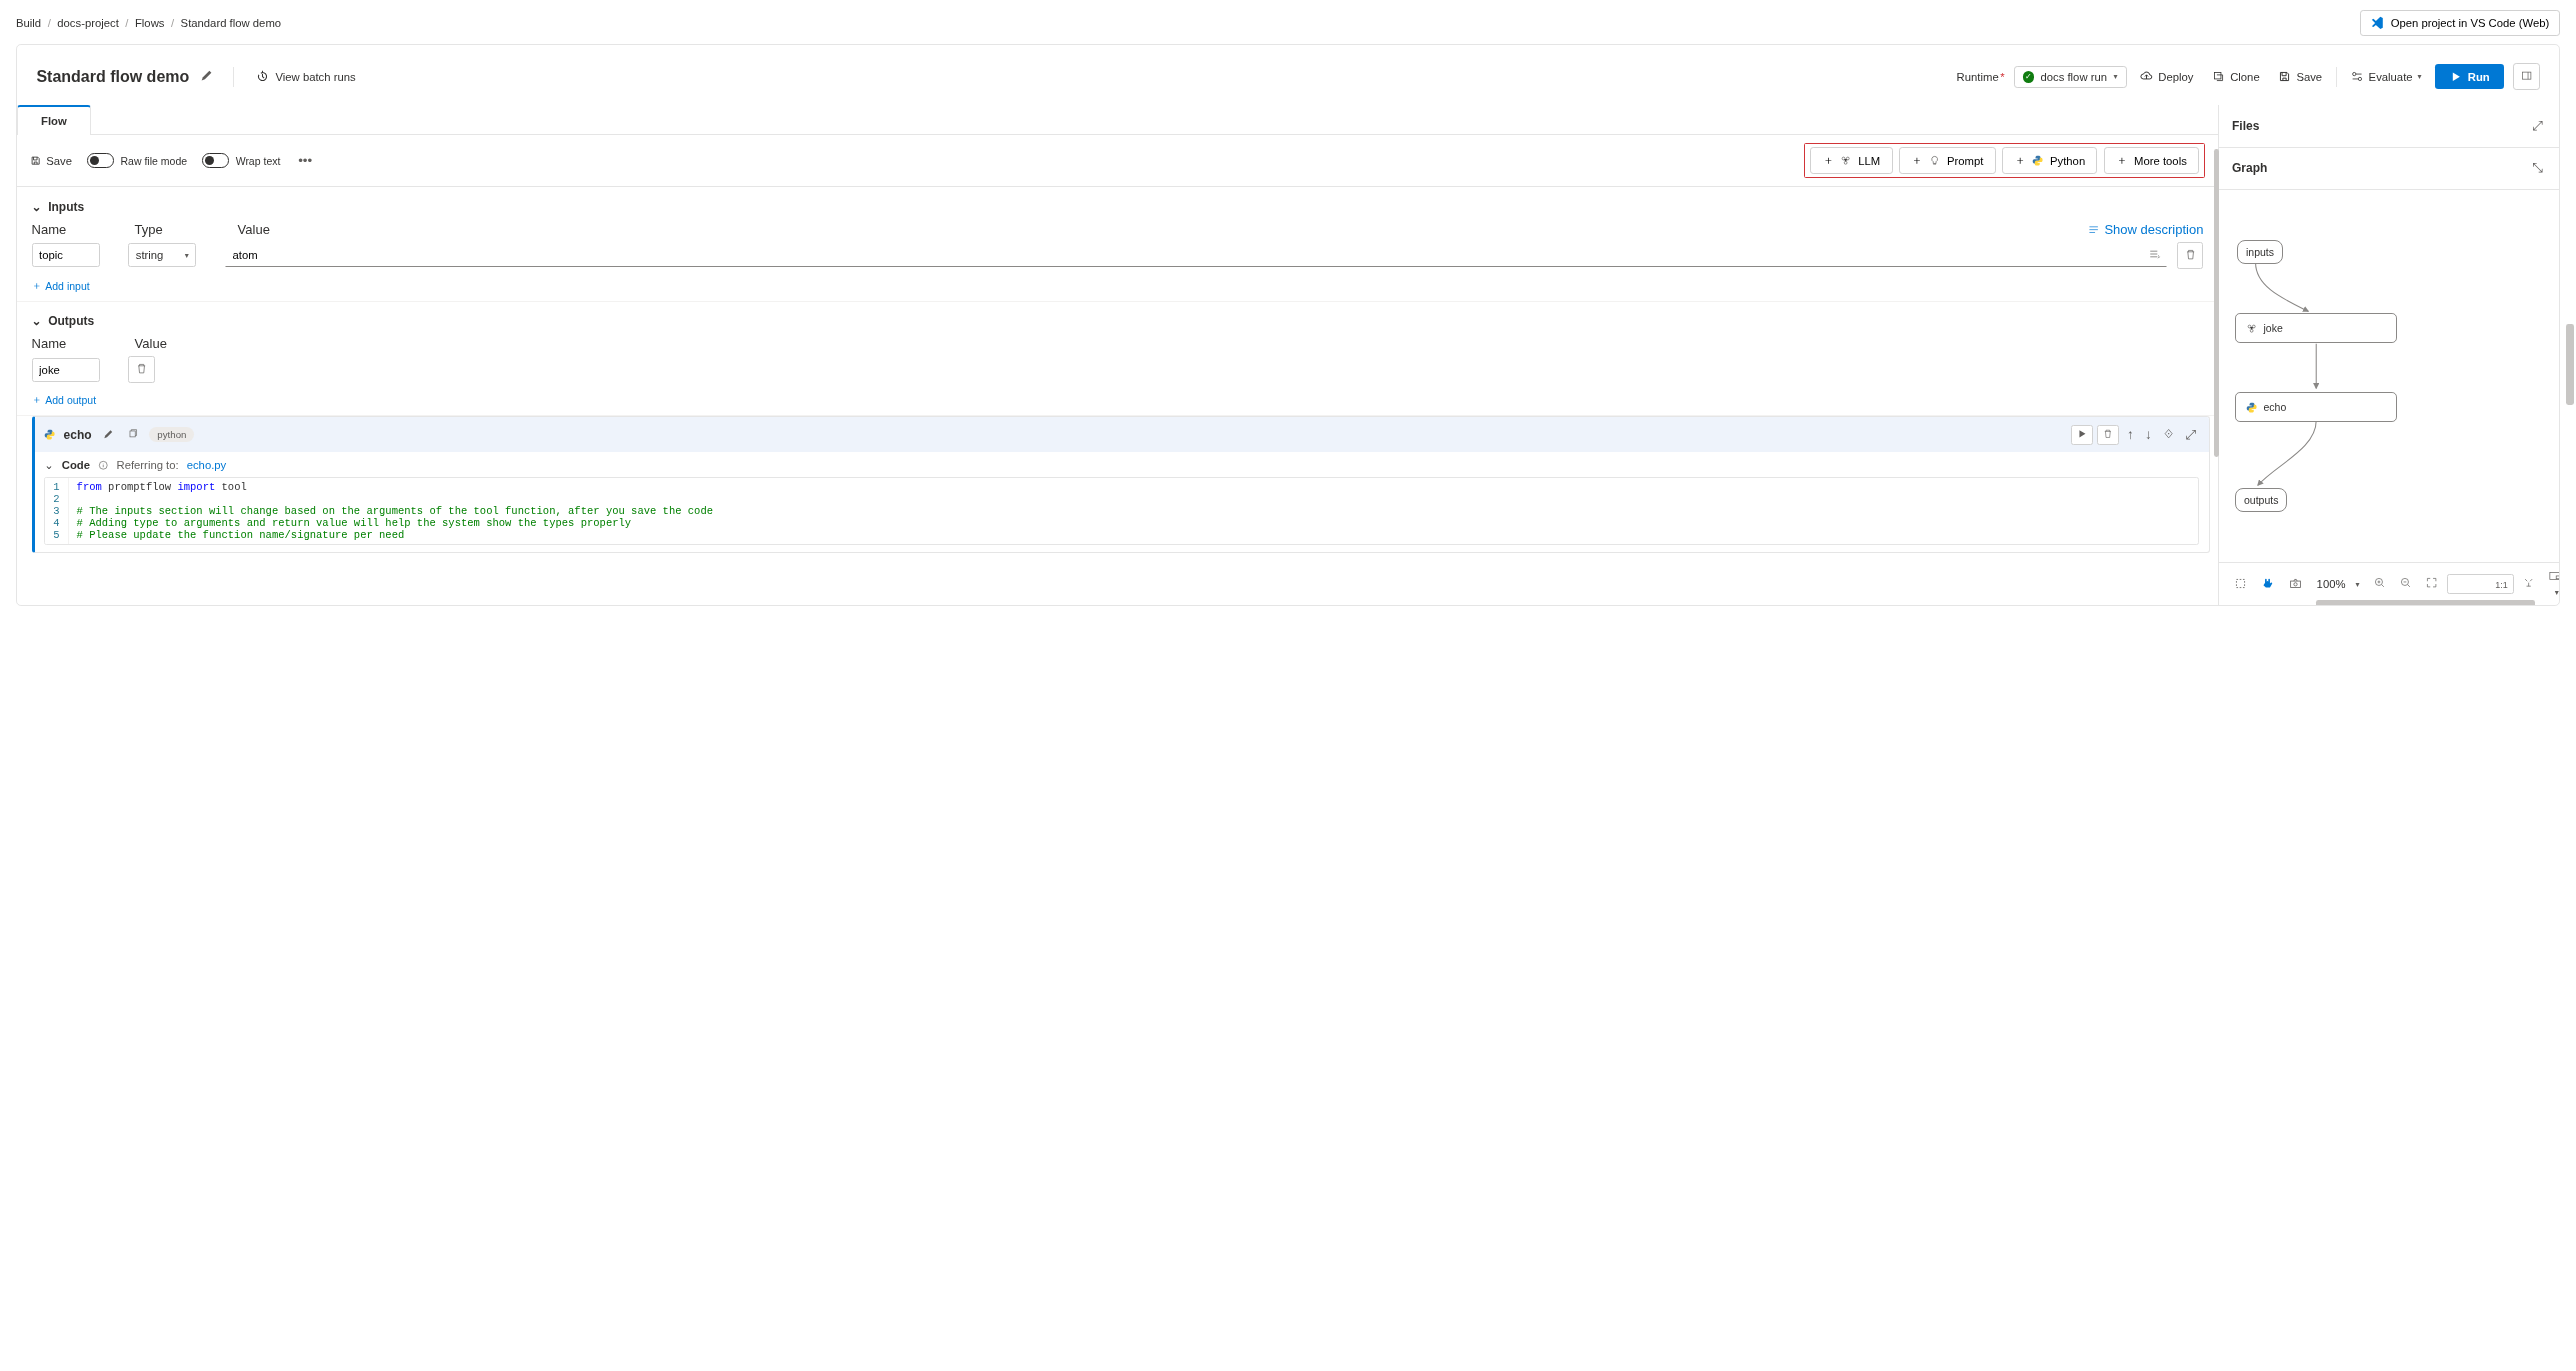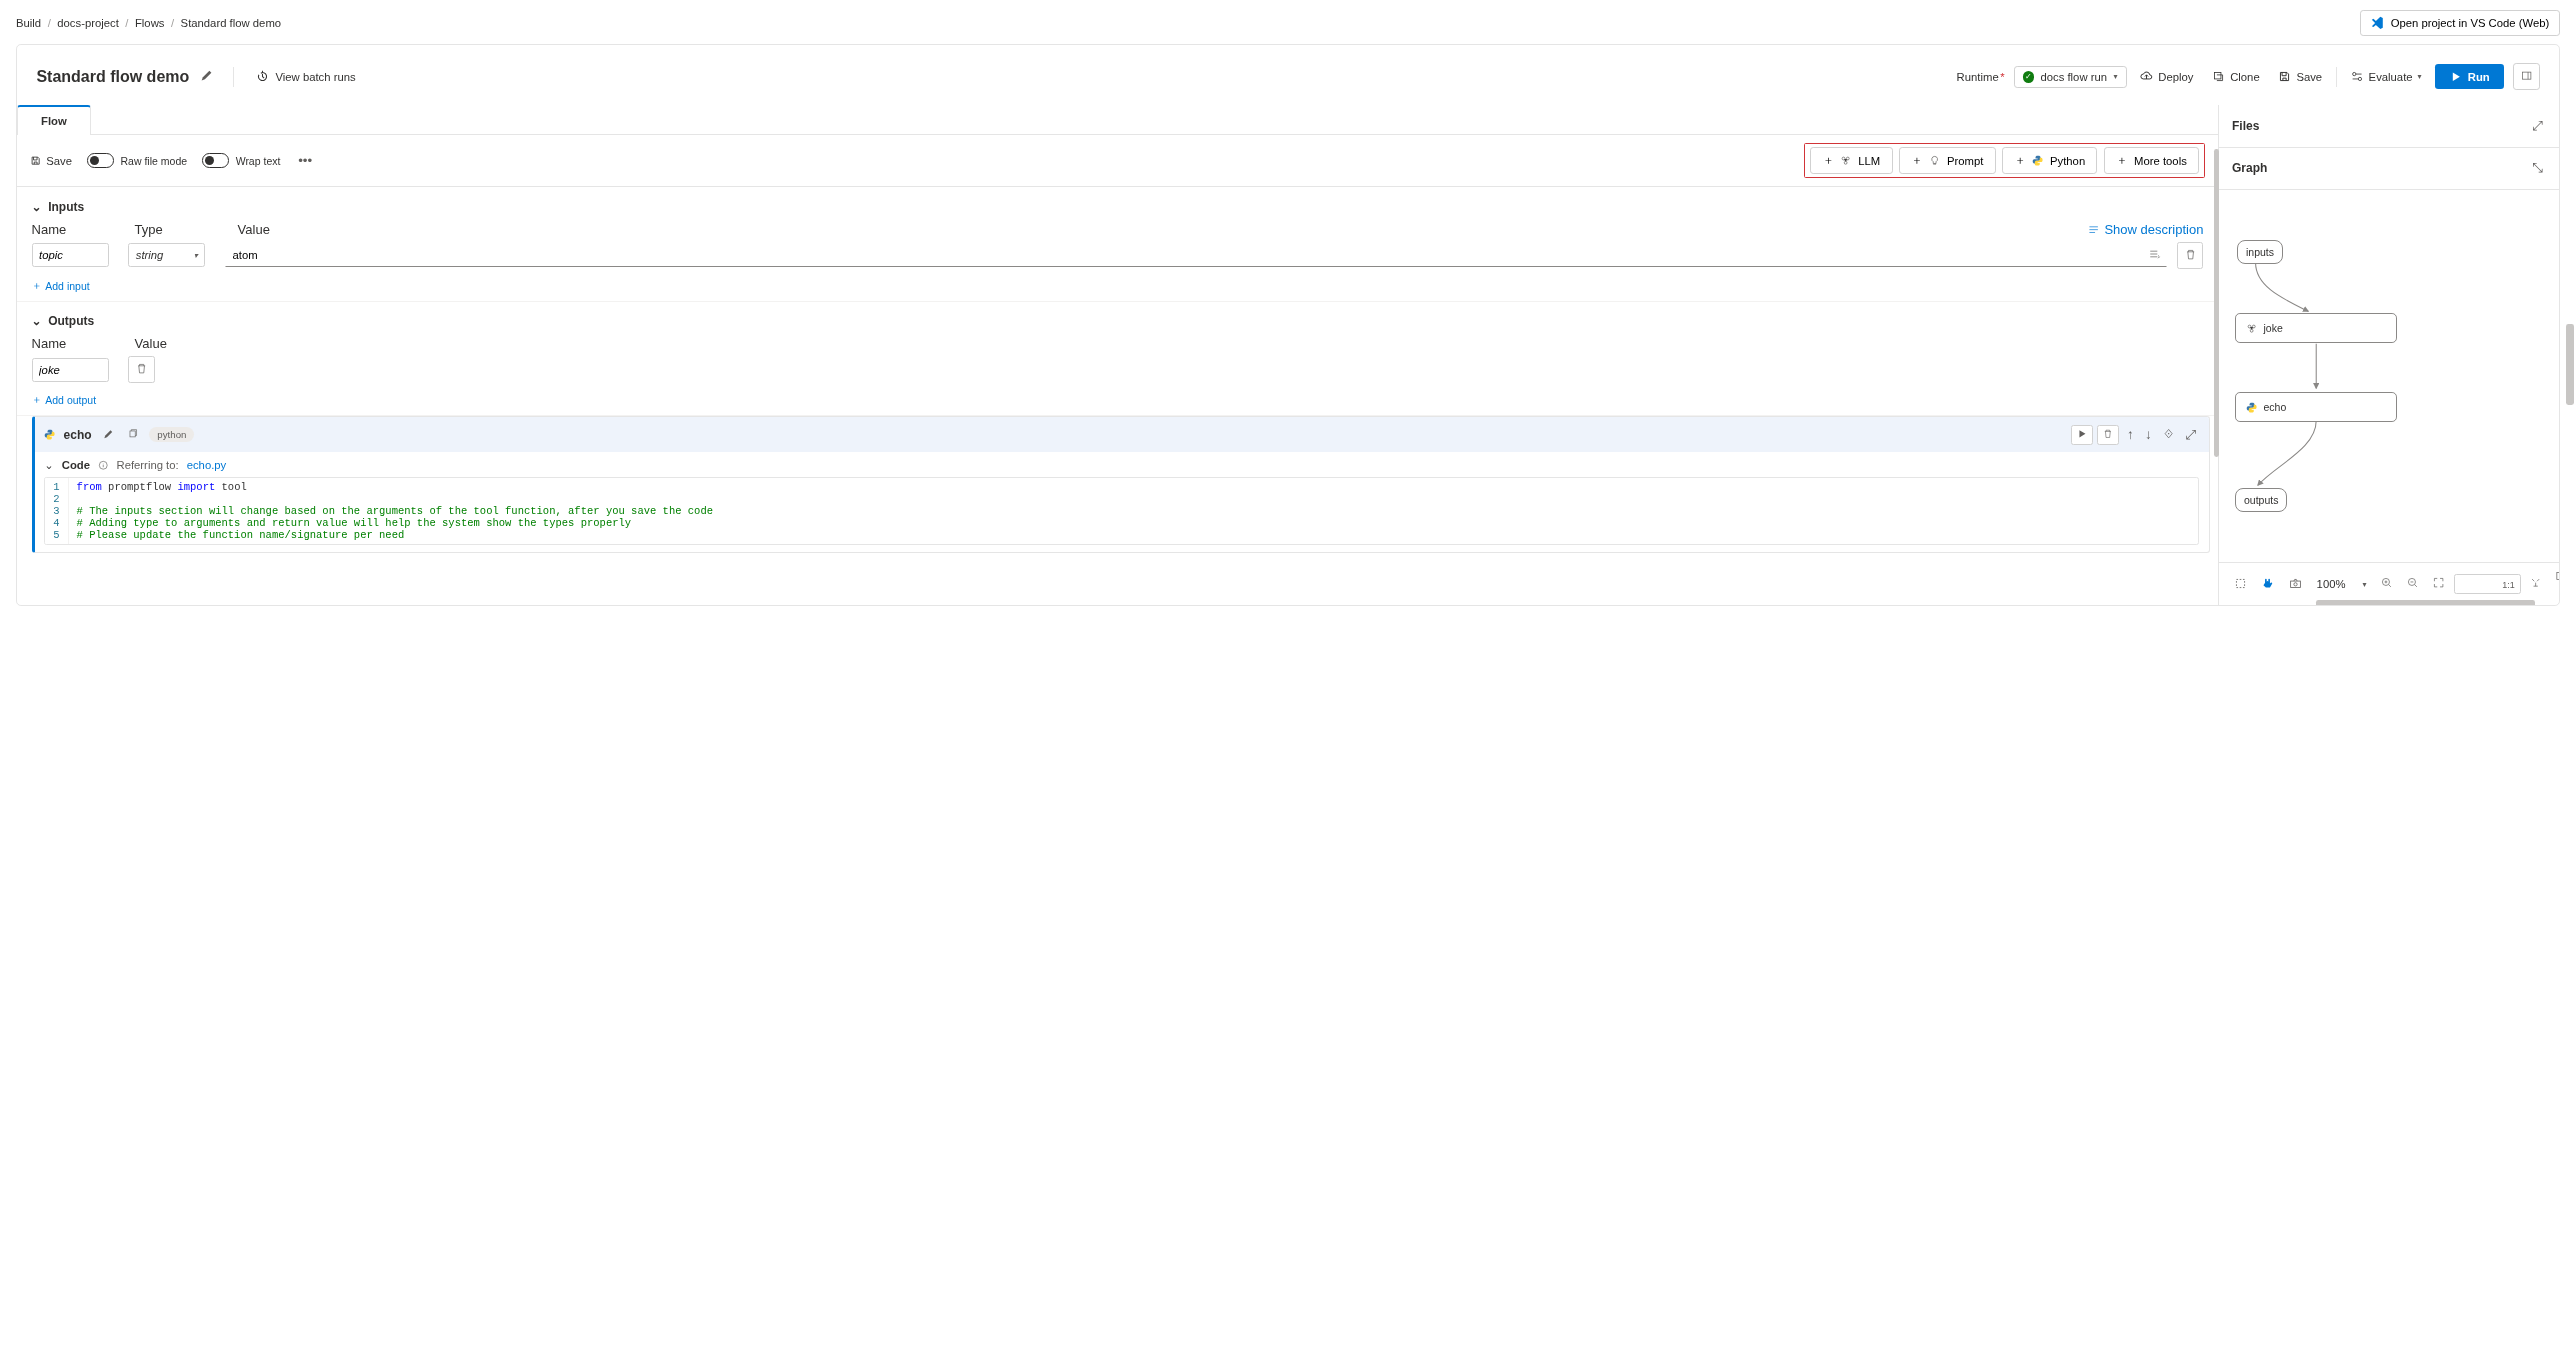--- a/index.html
+++ b/index.html
@@ -106,21 +106,21 @@
 .col-name { width: 87px; }
 .col-type { width: 87px; }
 .col-value { flex: 1; }
 .show-desc { color: #0078d4; display: inline-flex; align-items: center; gap: 4.9px; cursor: pointer; }
 .row-fields { display: flex; gap: 9.7px; align-items: center; margin-bottom: 4.9px; }
 .text-input {
   border: 0.8px solid #d1d1d1; border-radius: 2.4px; padding: 4.9px 6.5px;
   font-size: 11.3px; width: 100%;
   background: #fff;
 }
-.col-name .text-input, .col-type .select { width: 77px; font-style: italic; }
+.col-name .text-input, .col-type .select { width: 68px; }
 .select {
   border: 0.8px solid #d1d1d1; border-radius: 2.4px; padding: 4.9px 6.5px;
   font-size: 11.3px; background: #fff; cursor: pointer; display: inline-flex; justify-content: space-between; align-items: center; width: 87px;
 }
 .value-wrap { flex: 1; position: relative; display: flex; align-items: center;}
 .value-wrap .text-input { padding-right: 23px; border-top: 0.8px solid transparent; border-left: 0.8px solid transparent; border-right: 0.8px solid transparent; border-bottom: 0.8px solid #8a8886; border-radius: 0;}
 .value-wrap .text-input.boxed { border: 0.8px solid #d1d1d1; border-radius: 2.4px;}
 .value-icon { position: absolute; right: 6.5px; top: 50%; transform: translateY(-50%); color: #605e5c; cursor: pointer; }
 .delete-btn { border: 0.8px solid #d1d1d1; border-radius: 2.4px; background: #fff; padding: 4.9px 6.5px; cursor: pointer; color: #605e5c; }
 .add-link { color: #0078d4; font-size: 10.5px; display: inline-flex; align-items: center; gap: 3.2px; cursor: pointer; margin-top: 4.9px;}
@@ -156,21 +156,21 @@
 .graph-node.small { border-radius: 8px; padding: 4.9px 8px; }
 .graph-node.wide { width: 162px; border-radius: 4.9px; padding: 8px 9.7px; }
 svg.edges { position: absolute; top: 0; left: 0; width: 100%; height: 100%; pointer-events: none; }
 .graph-toolbar {
   display: flex; align-items: center; gap: 4.9px; padding: 4.9px 9.7px;
   border-top: 0.8px solid #e5e5e5;
   position: relative;
 }
 .graph-toolbar .gbtn { background: transparent; border: none; cursor: pointer; color: #605e5c; padding: 3.2px 4.9px; font-size: 11.3px; }
 .graph-toolbar .gbtn.boxed { border: 0.8px solid #d1d1d1; border-radius: 2.4px; padding-left: 47px; }
-.zoom-box { display: inline-flex; align-items: center; gap: 17px; font-size: 11.3px; padding: 1.6px 4.9px; }
+.zoom-box { display: inline-flex; align-items: center; gap: 10px; font-size: 11.3px; padding: 1.6px 4.9px; }
 .graph-scroll-thumb { position: absolute; bottom: -3.2px; left: 97px; height: 8px; width: 219px; background: #c8c6c4; border-radius: 2.4px; }
 .page-scroll-thumb { position: fixed; right: 1.6px; top: 324px; height: 81px; width: 8px; background: #c8c6c4; border-radius: 2.4px; }
 .py-icon { display: inline-block; width: 11.3px; height: 11.3px; }
 .llm-icon { display: inline-block; width: 11.3px; height: 11.3px; }
 .scroll-ind { position: absolute; right: 0; top: 0; width: 4.9px; height: 162px; background: #c8c6c4; border-radius: 2.4px;}
 .left-scroll { position: relative; }
 .left-scroll .scroll-ind { top: 44px; height: 308px; right: -0.8px;}
 </style>
 </head>
 <body>

